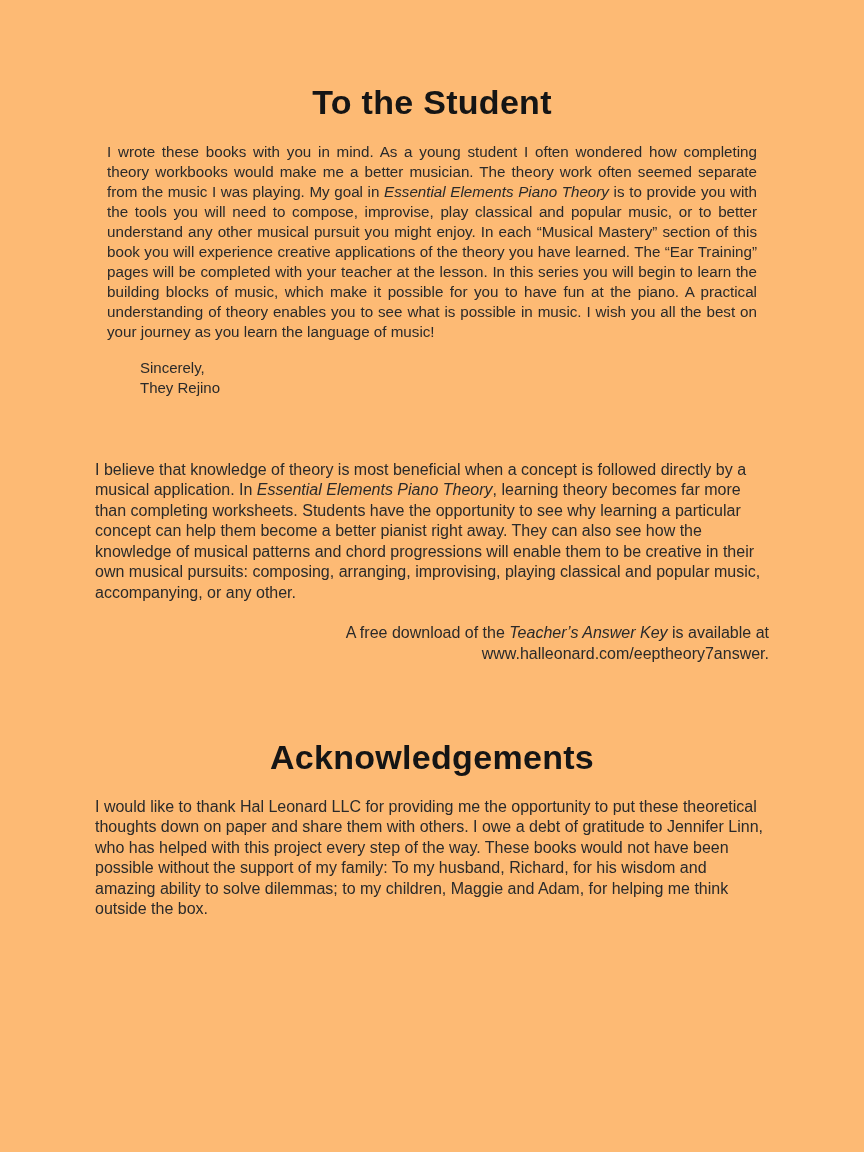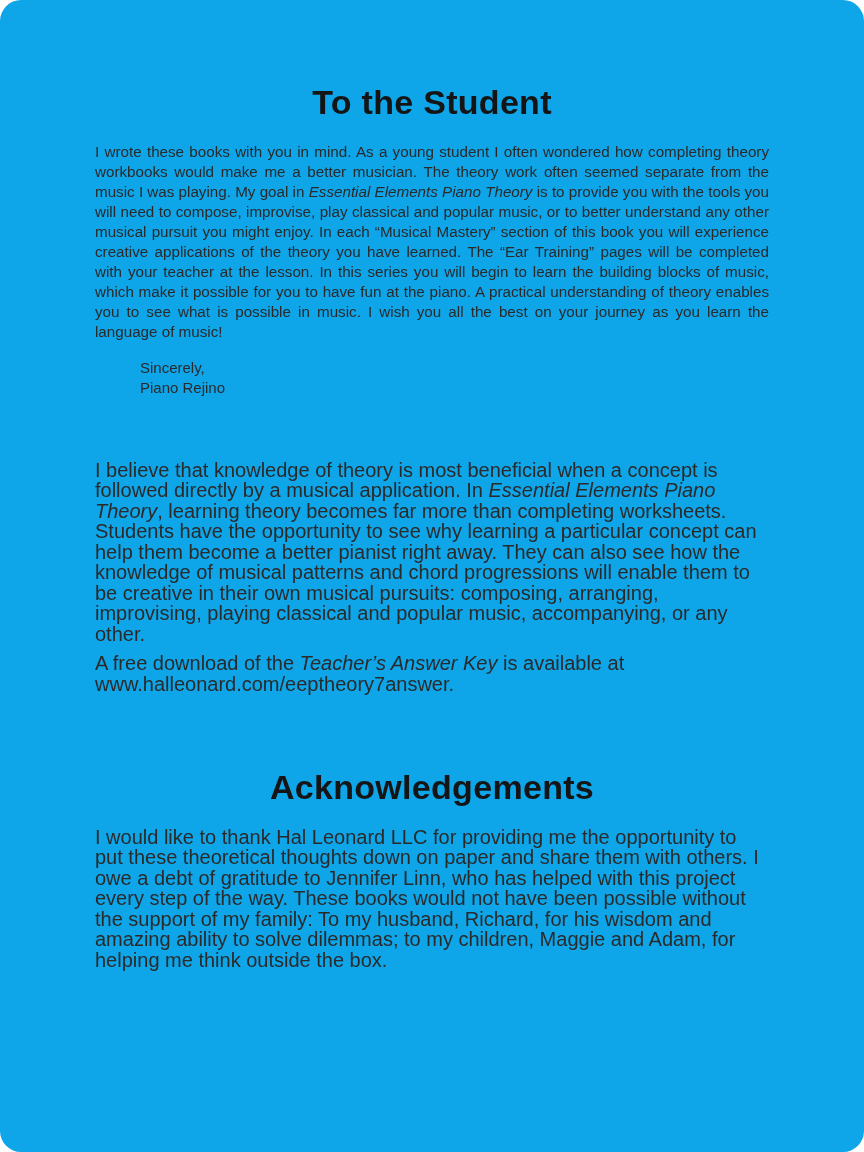--- a/index.html
+++ b/index.html
@@ -6,81 +6,81 @@
     margin: 0;
     padding: 0;
     background: #ffffff;
   }
   .page {
     position: relative;
     width: 864px;
     height: 1152px;
     box-sizing: border-box;
     padding: 85px 95px 0 95px;
-    background: #0ea5e9;
+    background: #fdba74;
     font-family: "Liberation Sans", "DejaVu Sans", sans-serif;
     color: #2a2a2a;
     overflow: hidden;
-    border-radius: 21px;
   }
   .heading {
     margin: 0 0 21px 0;
     font-family: "Liberation Sans", "DejaVu Sans", sans-serif;
     font-weight: bold;
     font-size: 34px;
     line-height: 1.05;
     letter-spacing: 0.3px;
     text-align: center;
     color: #151515;
   }
   .body-text {
-    margin: 0;
+    margin: 12px;
     font-size: 15.2px;
     line-height: 20px;
     color: #2a2a2a;
   }
   .justify {
     text-align: justify;
   }
   .body-text-lg {
     margin: 0;
-    font-size: 20px;
+    font-size: 16px;
     line-height: 20.5px;
     color: #2a2a2a;
   }
   em {
     font-style: italic;
   }
   .signature {
     margin: 16px 0 0 45px;
     font-size: 15px;
     line-height: 20px;
     color: #2a2a2a;
   }
   .section-teacher {
     margin-top: 62px;
   }
   .section-teacher .para-2 {
-    margin-top: 9px;
+    margin-top: 20px;
+    text-align: right;
   }
   .section-acknowledgements {
     margin-top: 76px;
   }
 </style>
 </head>
 <body>
 
 <div class="page">
 
   <section class="section-student">
     <h1 class="heading">To the Student</h1>
     <p class="body-text justify"><span>I wrote these books with you in mind. As a young student I often wondered how completing theory workbooks would make me a better musician. The theory work often seemed separate from the music I was playing. My goal in </span><em>Essential Elements Piano Theory</em><span> is to provide you with the tools you will need to compose, improvise, play classical and popular music, or to better understand any other musical pursuit you might enjoy. In each “Musical Mastery” section of this book you will experience creative applications of the theory you have learned. The “Ear Training” pages will be completed with your teacher at the lesson. In this series you will begin to learn the building blocks of music, which make it possible for you to have fun at the piano. A practical understanding of theory enables you to see what is possible in music. I wish you all the best on your journey as you learn the language of music!</span></p>
     <div class="signature">
       <div>Sincerely,</div>
-      <div>Piano Rejino</div>
+      <div>They Rejino</div>
     </div>
   </section>
 
   <section class="section-teacher">
     <p class="body-text-lg para-1"><span>I believe that knowledge of theory is most beneficial when a concept is followed directly by a musical application. In </span><em>Essential Elements Piano Theory</em><span>, learning theory becomes far more than completing worksheets. Students have the opportunity to see why learning a particular concept can help them become a better pianist right away. They can also see how the knowledge of musical patterns and chord progressions will enable them to be creative in their own musical pursuits: composing, arranging, improvising, playing classical and popular music, accompanying, or any other.</span></p>
     <p class="body-text-lg para-2"><span>A free download of the </span><em>Teacher’s Answer Key</em><span> is available at www.halleonard.com/eeptheory7answer.</span></p>
   </section>
 
   <section class="section-acknowledgements">
     <h1 class="heading">Acknowledgements</h1>

